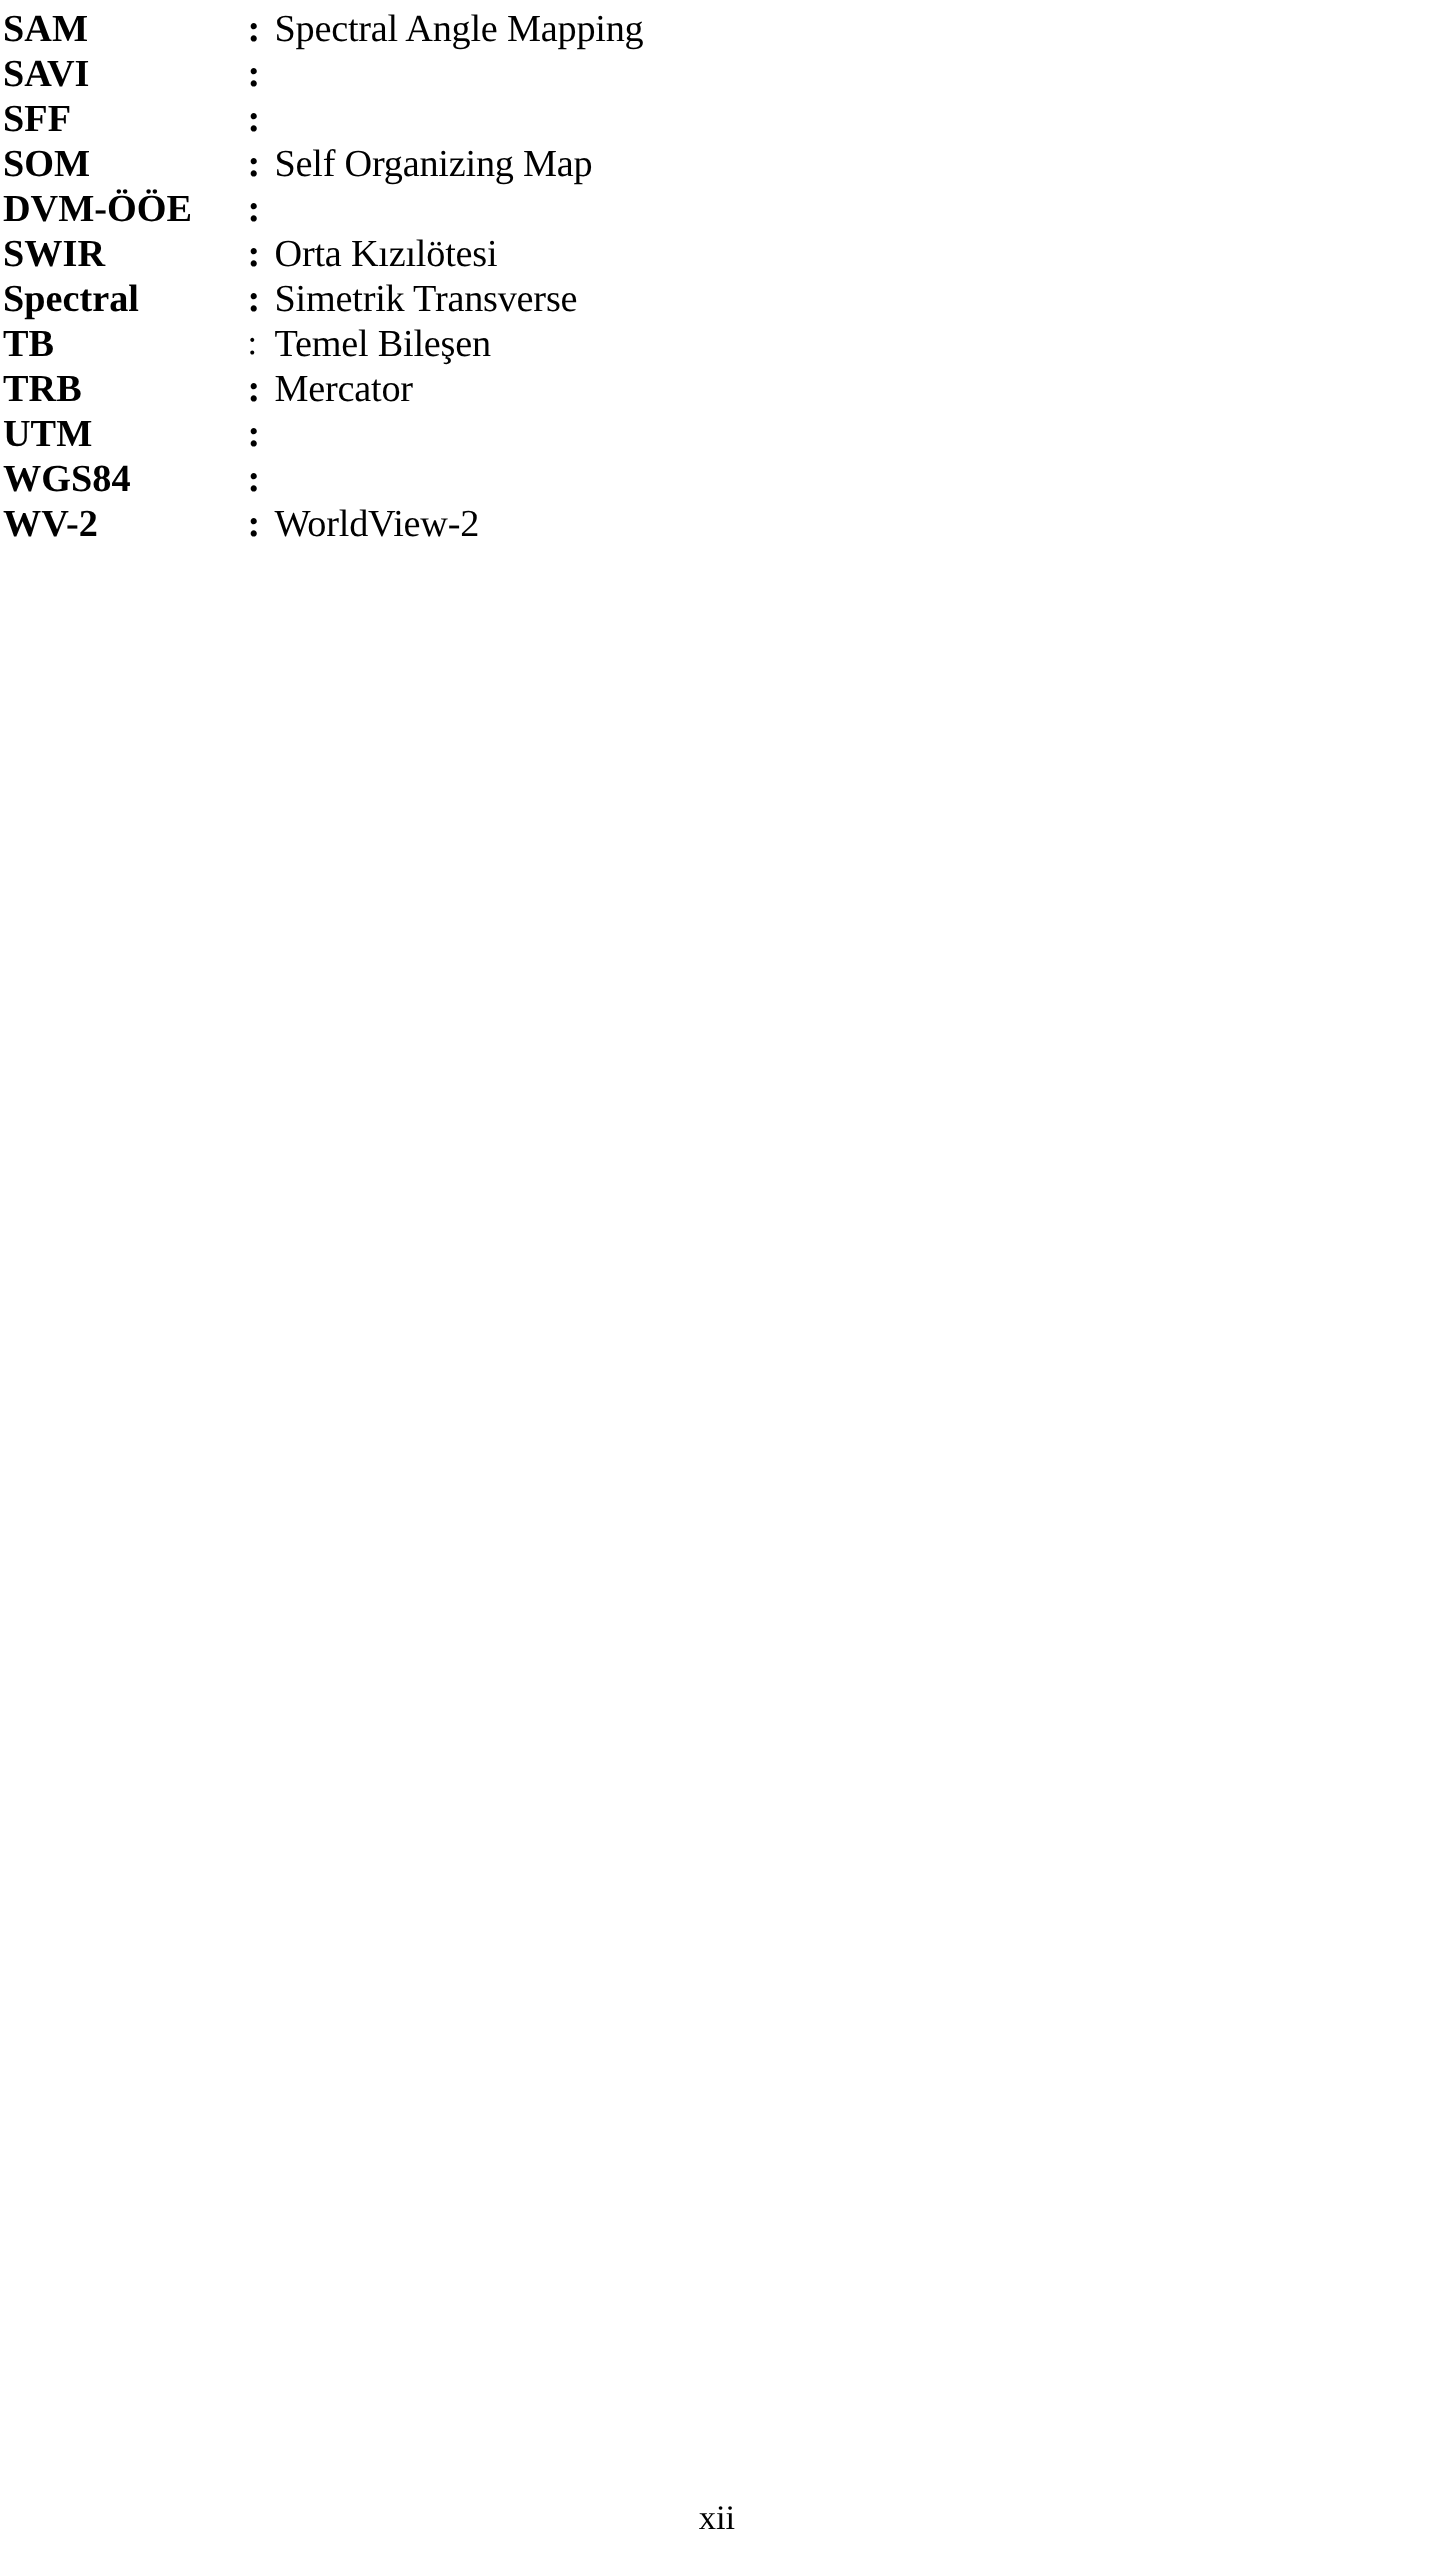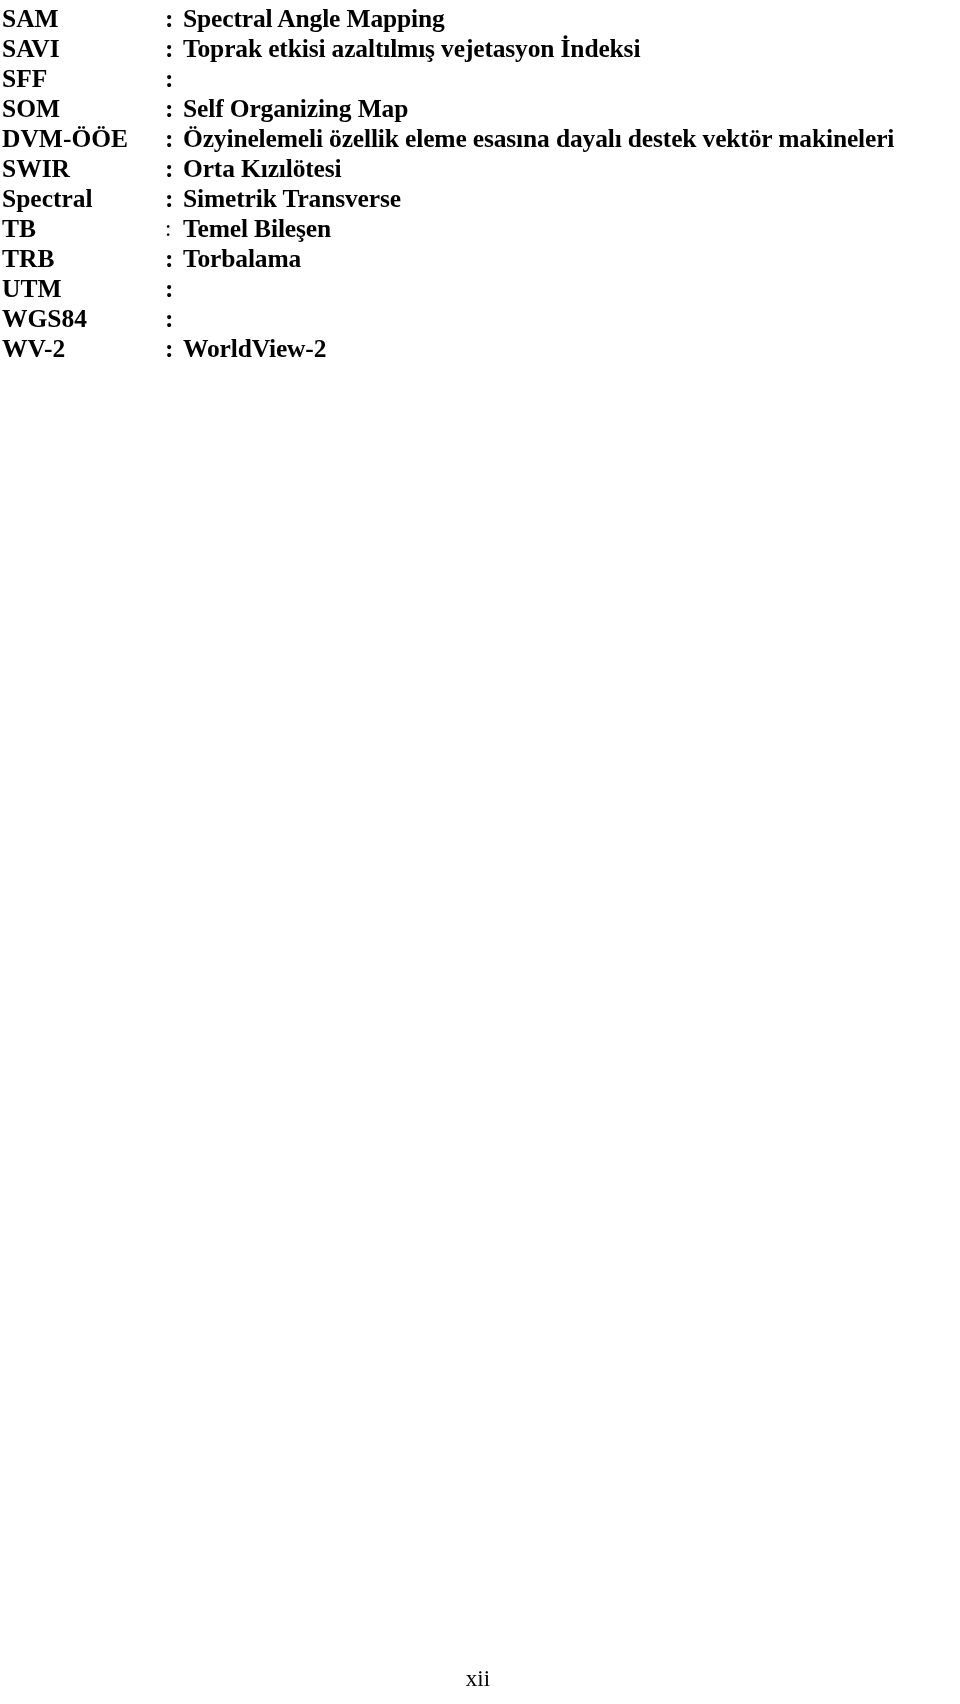--- a/index.html
+++ b/index.html
@@ -55,21 +55,21 @@
     line-height: 30px;
   }
   .abbrev-sep.light {
     font-weight: normal;
     font-size: 23px;
   }
   .abbrev-def {
     position: absolute;
     left: 181px;
     top: 0;
-    font-weight: bold;
+    font-weight: normal;
     font-size: 25.5px;
     line-height: 30px;
     letter-spacing: -0.15px;
   }
   .page-number {
     position: absolute;
     left: 0;
     top: 1666px;
     width: 956px;
     text-align: center;
@@ -87,38 +87,36 @@
 
     <div class="abbrev-row">
       <span class="abbrev-term">SAM</span>
       <span class="abbrev-sep">:</span>
       <span class="abbrev-def">Spectral Angle Mapping</span>
     </div>
 
     <div class="abbrev-row">
       <span class="abbrev-term">SAVI</span>
       <span class="abbrev-sep">:</span>
-      <span class="abbrev-def">Toprak etkisi azaltılmış vejetasyon İndeksi</span>
     </div>
 
     <div class="abbrev-row">
       <span class="abbrev-term">SFF</span>
       <span class="abbrev-sep">:</span>
     </div>
 
     <div class="abbrev-row">
       <span class="abbrev-term">SOM</span>
       <span class="abbrev-sep">:</span>
       <span class="abbrev-def">Self Organizing Map</span>
     </div>
 
     <div class="abbrev-row">
       <span class="abbrev-term">DVM-ÖÖE</span>
       <span class="abbrev-sep">:</span>
-      <span class="abbrev-def">Özyinelemeli özellik eleme esasına dayalı destek vektör makineleri</span>
     </div>
 
     <div class="abbrev-row">
       <span class="abbrev-term">SWIR</span>
       <span class="abbrev-sep">:</span>
       <span class="abbrev-def">Orta Kızılötesi</span>
     </div>
 
     <div class="abbrev-row">
       <span class="abbrev-term">Spectral</span>
@@ -128,21 +126,21 @@
 
     <div class="abbrev-row">
       <span class="abbrev-term">TB</span>
       <span class="abbrev-sep light">:</span>
       <span class="abbrev-def">Temel Bileşen</span>
     </div>
 
     <div class="abbrev-row">
       <span class="abbrev-term">TRB</span>
       <span class="abbrev-sep">:</span>
-      <span class="abbrev-def">Torbalama</span>
+      <span class="abbrev-def">Mercator</span>
     </div>
 
     <div class="abbrev-row">
       <span class="abbrev-term">UTM</span>
       <span class="abbrev-sep">:</span>
     </div>
 
     <div class="abbrev-row">
       <span class="abbrev-term">WGS84</span>
       <span class="abbrev-sep">:</span>

